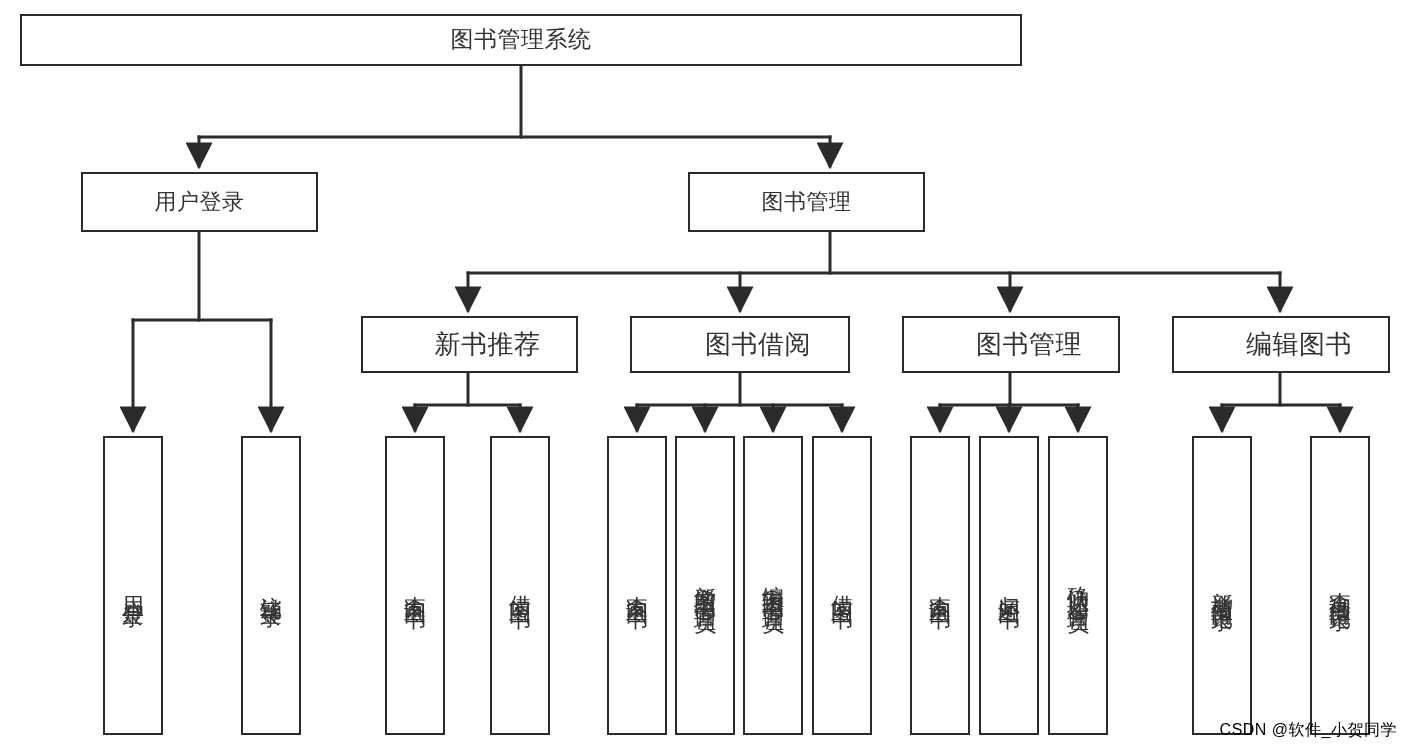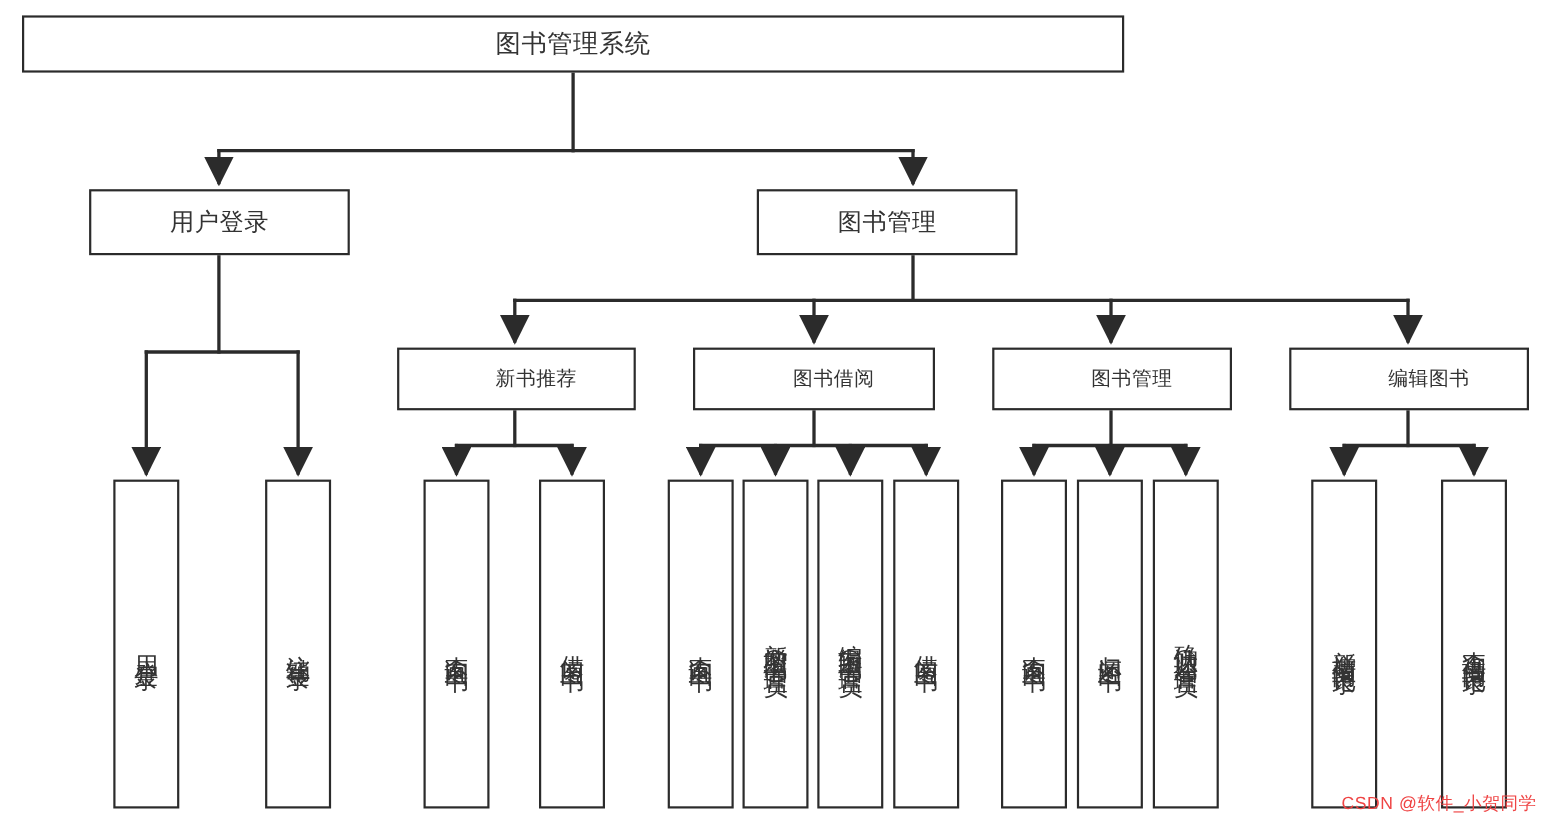--- a/index.html
+++ b/index.html
@@ -42,40 +42,40 @@
     white-space: nowrap;
     line-height: 1.18;
   }
   .node-root .node-label {
     font-size: 23px;
   }
   .node-l2 .node-label {
     font-size: 22px;
   }
   .node-l3 .node-label {
-    font-size: 18px;
+    font-size: 26px;
     margin-left: 36px;
   }
   .node-leaf {
     border-width: 2.5px;
   }
   .node-leaf .node-label {
     writing-mode: vertical-rl;
     text-orientation: upright;
     font-size: 22px;
     letter-spacing: 4px;
     line-height: 1.0;
     max-height: 100%;
   }
   .watermark {
     position: absolute;
     right: 8px;
     bottom: 6px;
     font-size: 16px;
-    color: #ef4444;
+    color: #000000;
     letter-spacing: 0.5px;
     white-space: nowrap;
     pointer-events: none;
   }
 </style>
 </head>
 <body>
 
 <div id="diagram-root">
 

